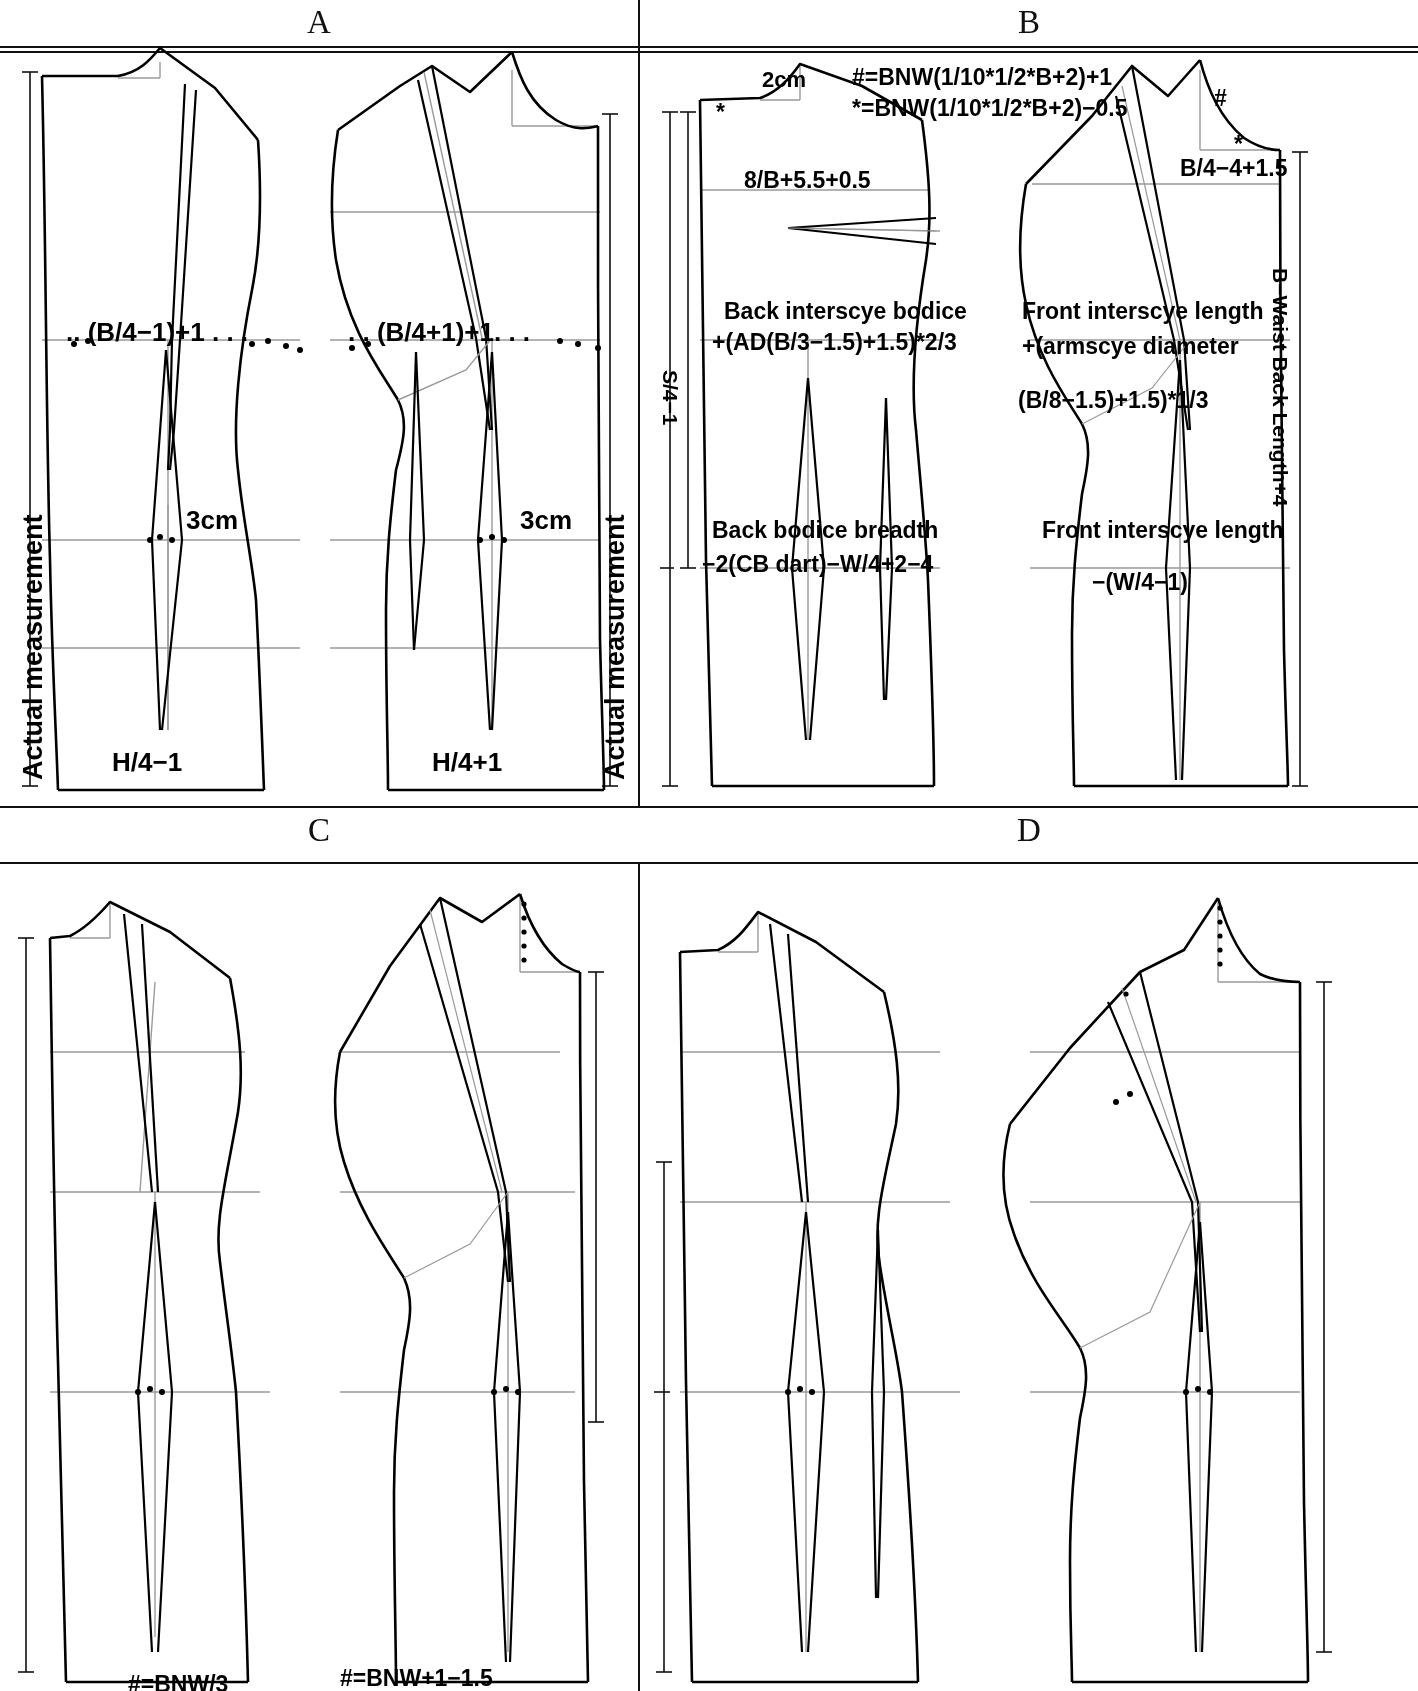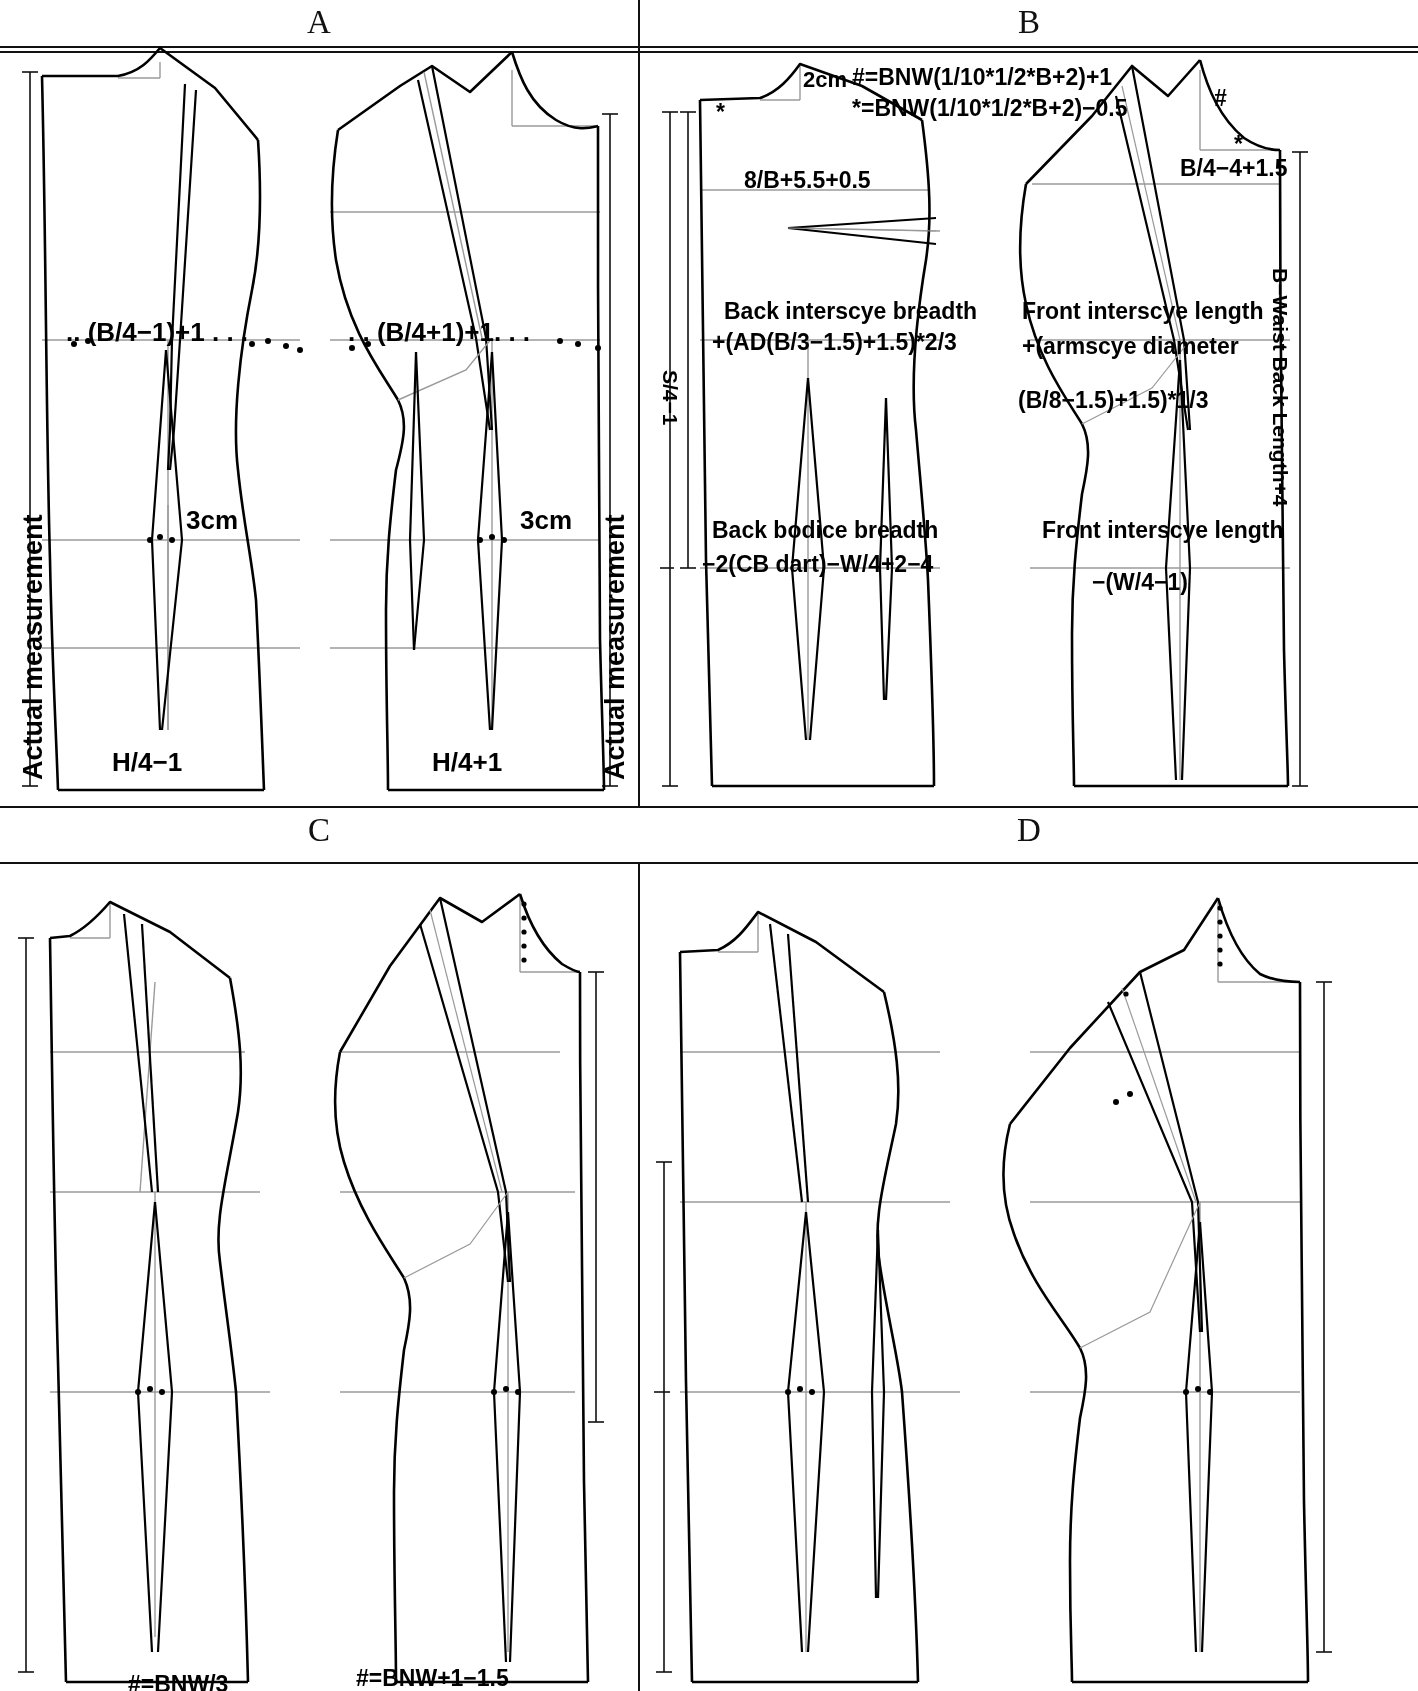--- a/index.html
+++ b/index.html
@@ -219,33 +219,33 @@
           <path d="M482,86 L540,340"></path>
           <path d="M442,424 L512,388 L550,340"></path>
         </g>
         <g fill="none" stroke="#000" stroke-width="2.2">
           <path d="M540,360 L526,568 L536,780"></path>
           <path d="M540,360 L550,568 L542,780"></path>
         </g>
       </svg>
     </div>
 
-    <div class="lbl cmlbl" style="left:122px;top:68px;margin-left:41px;">2cm</div>
+    <div class="lbl cmlbl" style="left:122px;top:68px;">2cm</div>
     <div class="lbl sym" style="left:76px;top:100px;">*</div>
     <div class="lbl mid" style="left:212px;top:65px;">#=BNW(1/10*1/2*B+2)+1</div>
     <div class="lbl mid" style="left:212px;top:96px;">*=BNW(1/10*1/2*B+2)−0.5</div>
     <div class="lbl mid" style="left:104px;top:168px;">8/B+5.5+0.5</div>
     <div class="lbl sym" style="left:574px;top:86px;">#</div>
     <div class="lbl sym" style="left:594px;top:132px;">*</div>
     <div class="lbl mid" style="left:540px;top:156px;">B/4−4+1.5</div>
 
     <div class="vlbl rot" style="left:42px;top:370px;">S/4−1</div>
     <div class="vlbl rot" style="left:652px;top:268px;">B−Waist Back Length+4</div>
 
-    <div class="lbl mid" style="left:84px;top:299px;">Back interscye breadth</div>
+    <div class="lbl mid" style="left:84px;top:299px;">Back interscye bodice</div>
     <div class="lbl mid" style="left:72px;top:330px;">+(AD(B/3−1.5)+1.5)*2/3</div>
     <div class="lbl mid" style="left:382px;top:299px;">Front interscye length</div>
     <div class="lbl mid" style="left:382px;top:334px;">+(armscye diameter</div>
     <div class="lbl mid" style="left:378px;top:368px;margin-top:20px;">(B/8−1.5)+1.5)*1/3</div>
 
     <div class="lbl mid" style="left:72px;top:518px;">Back bodice breadth</div>
     <div class="lbl mid" style="left:62px;top:552px;">−2(CB dart)−W/4+2−4</div>
     <div class="lbl mid" style="left:402px;top:518px;">Front interscye length</div>
     <div class="lbl mid" style="left:452px;top:570px;">−(W/4−1)</div>
   </div>
@@ -330,21 +330,21 @@
             <circle cx="524" cy="56" r="2.6"></circle>
           <circle cx="524" cy="70" r="2.6"></circle>
             <circle cx="524" cy="84" r="2.6"></circle>
           <circle cx="524" cy="98" r="2.6"></circle>
         </g>
       </svg>
     </div>
 
     <div class="lbl mid" style="left:128px;top:866px;">#=BNW/3</div>
 
-    <div class="lbl mid" style="left:340px;top:860px;margin-left:16px;">#=BNW+1−1.5</div>
+    <div class="lbl mid" style="left:340px;top:860px;">#=BNW+1−1.5</div>
 
   </div>
 
   <div class="panel" style="left:640px;top:806px;width:778px;height:885px;">
     <div class="panel-title" style="top:8px;">D</div>
 
     <div class="svgwrap" style="top:56px;">
       <svg width="778" height="829" viewBox="0 0 778 829">
         <g fill="none" stroke="#9a9a9a" stroke-width="1.4">
           <line x1="40" y1="190" x2="300" y2="190"></line>

